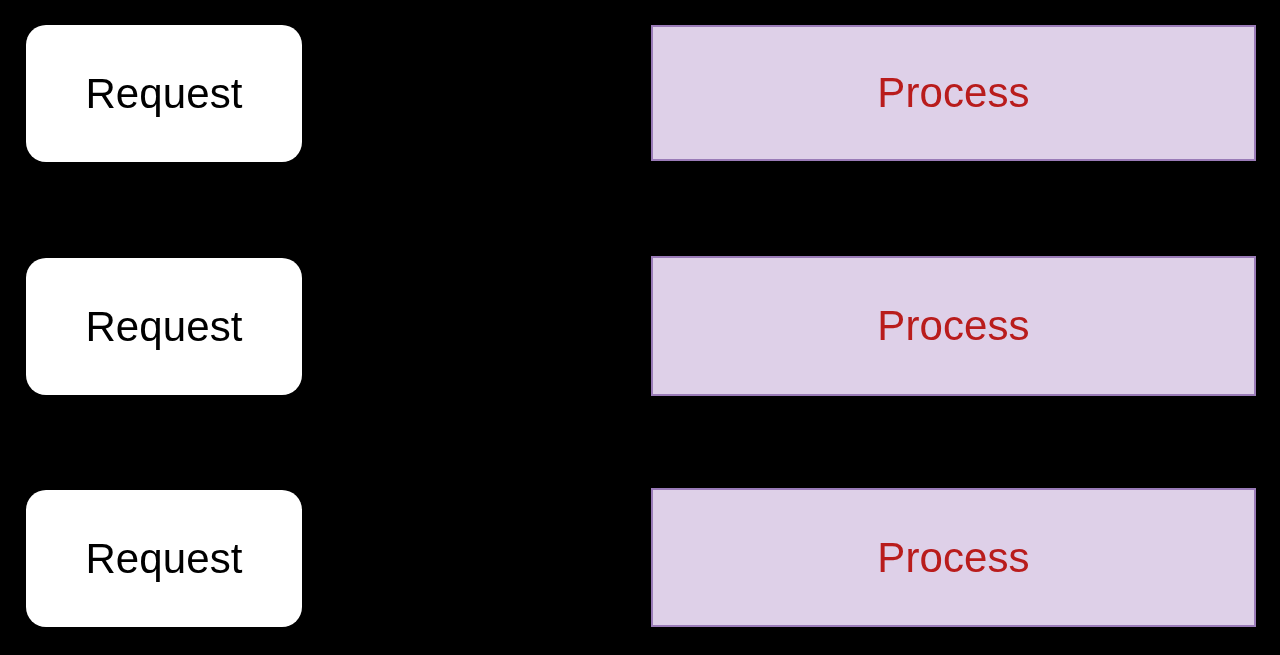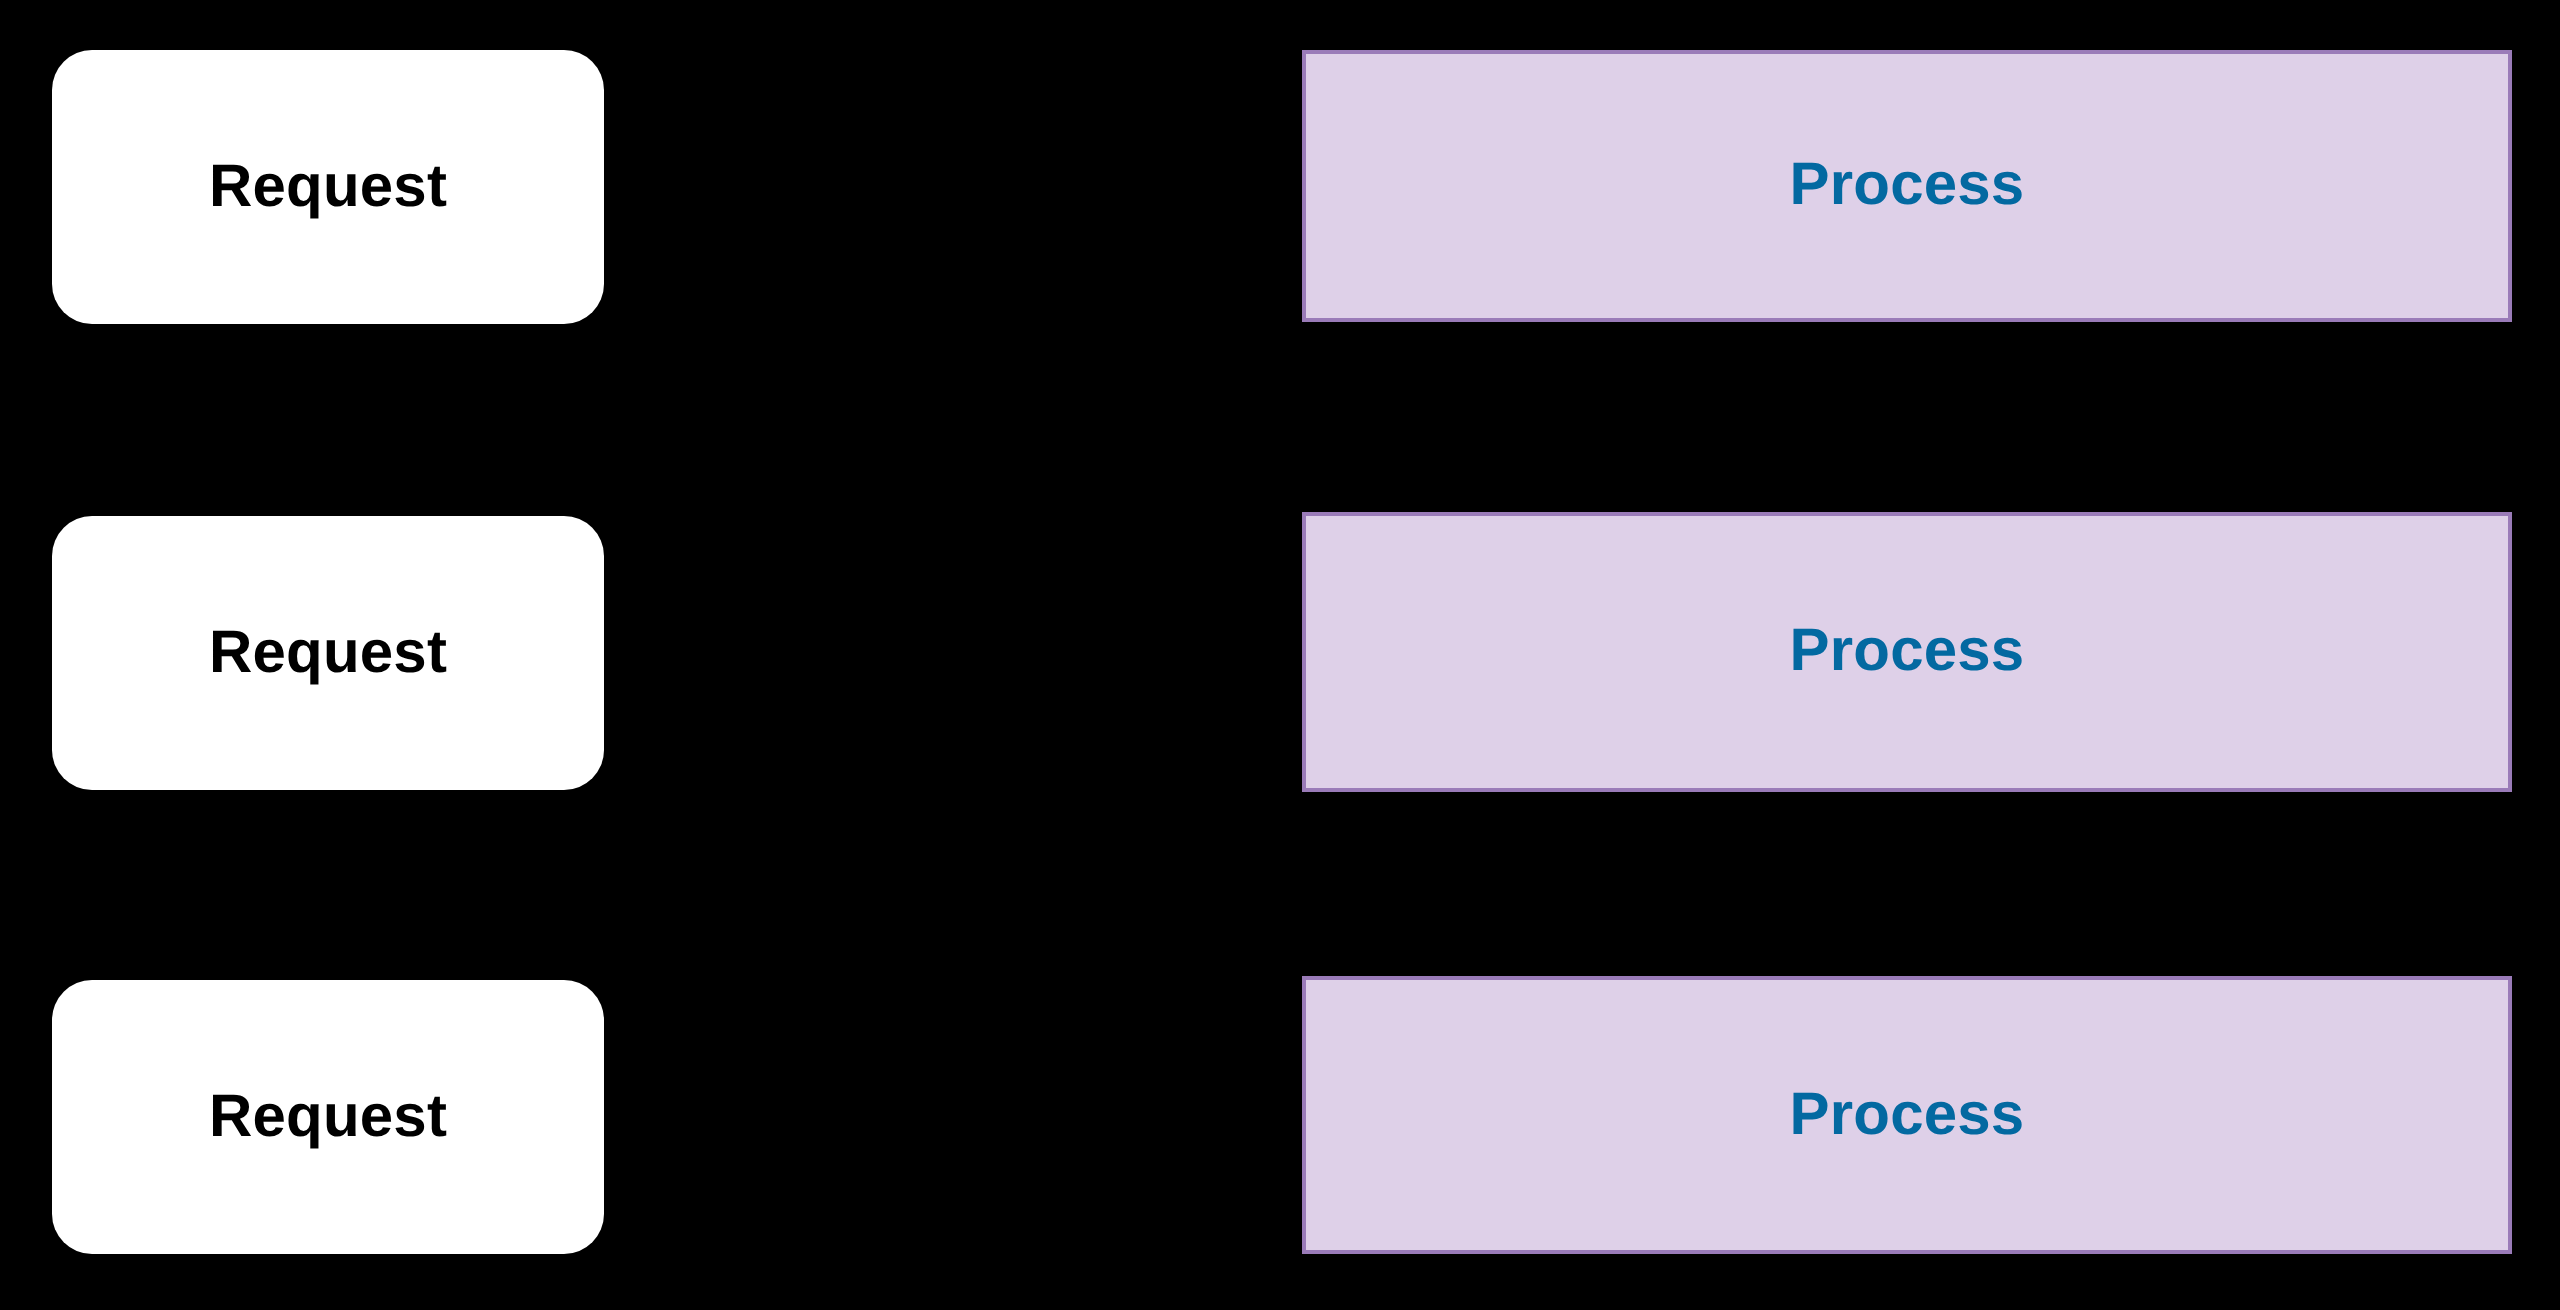--- a/index.html
+++ b/index.html
@@ -28,40 +28,39 @@
     display: flex;
     align-items: center;
     justify-content: center;
     text-align: center;
     line-height: 1;
     -webkit-font-smoothing: antialiased;
   }
 
   .node .node-label {
     display: block;
-    font-size: 30px;
+    font-size: 42px;
     letter-spacing: 0.1px;
     white-space: nowrap;
-    font-weight: bold;
   }
 
   
   .node-request {
     background: #ffffff;
     border: none;
     border-radius: 20px;
     color: #000000;
   }
 
   
   .node-process {
     background: #ded0e8;
     border: 2px solid #9a7bb8;
     border-radius: 0;
-    color: #0369a1;
+    color: #b91c1c;
   }
 
   
   .row1 .node-request { left: 26px;  top: 25px;  width: 276px; height: 137px; }
   .row1 .node-process { left: 651px; top: 25px;  width: 605px; height: 136px; }
   
   .row2 .node-request { left: 26px;  top: 258px; width: 276px; height: 137px; }
   .row2 .node-process { left: 651px; top: 256px; width: 605px; height: 140px; }
   
   .row3 .node-request { left: 26px;  top: 490px; width: 276px; height: 137px; }

